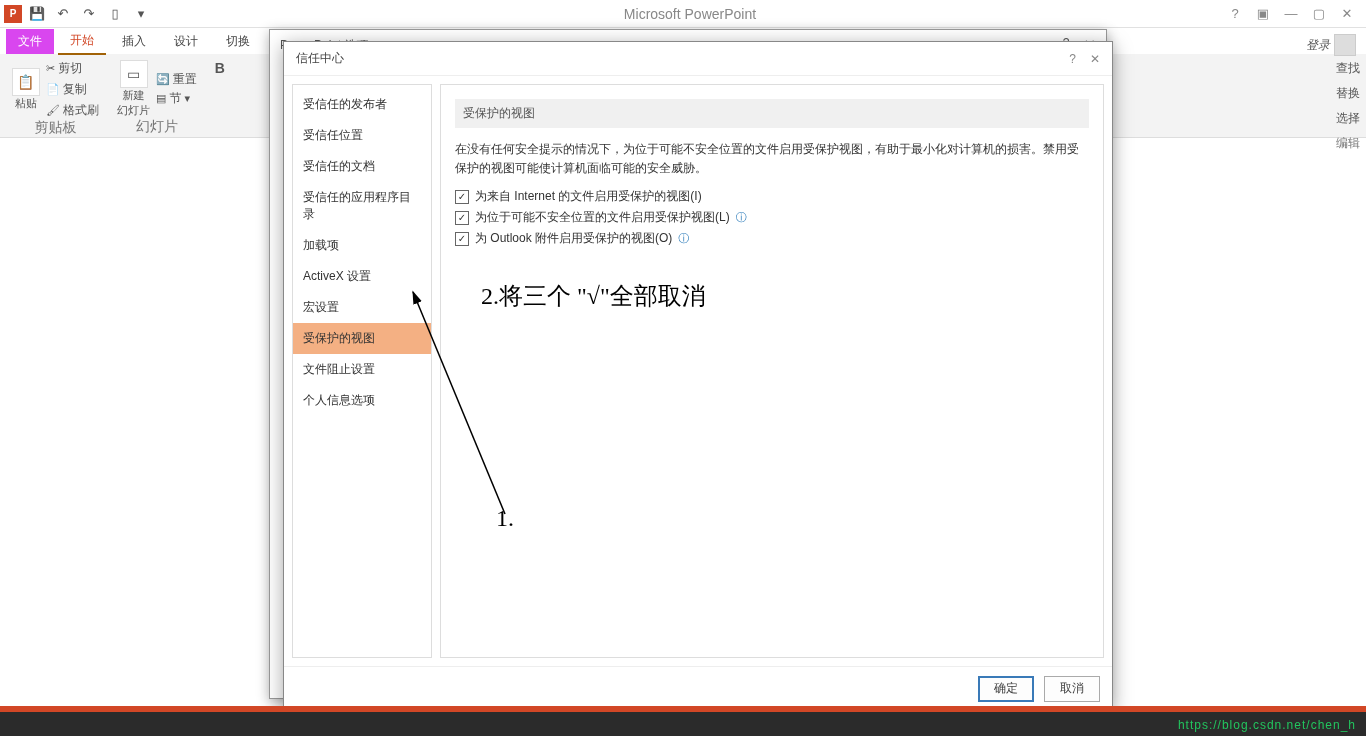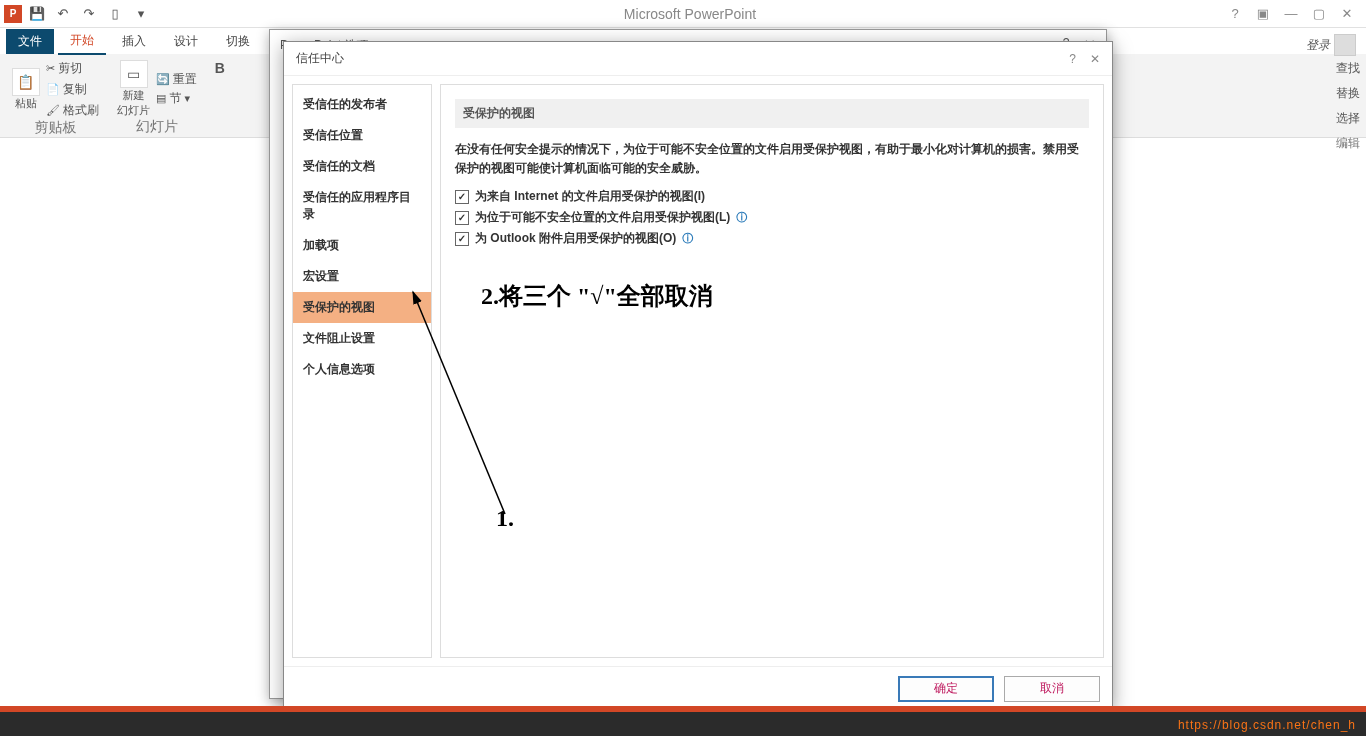--- a/index.html
+++ b/index.html
@@ -6,55 +6,55 @@
 body{background:#fff;overflow:hidden;width:1366px;height:736px;position:relative;}
 .titlebar{height:28px;background:#fff;display:flex;align-items:center;border-bottom:1px solid #e1e1e1;}
 .qat{display:flex;align-items:center;gap:4px;padding:0 4px;}
 .app-icon{width:18px;height:18px;background:#d24726;display:flex;align-items:center;justify-content:center;color:#fff;font-weight:bold;font-size:10px;}
 .qa-btn{width:22px;height:22px;color:#555;display:flex;align-items:center;justify-content:center;font-size:13px;}
 .title-center{flex:1;text-align:center;color:#888;font-size:14px;}
 .win-ctrl{display:flex;gap:6px;padding-right:8px;color:#888;}
 .win-ctrl span{width:22px;text-align:center;font-size:13px;}
 .ribbon-tabs{height:26px;display:flex;align-items:center;background:#fff;padding-left:6px;gap:4px;}
 .ribbon-tab{padding:4px 12px;color:#444;}
-.ribbon-tab.file{background:#0c4a6e;color:#fff;}
-.ribbon-tab.active{color:#d24726;border-bottom:2px solid #0c4a6e;}
+.ribbon-tab.file{background:#d946ef;color:#fff;}
+.ribbon-tab.active{color:#d24726;border-bottom:2px solid #a16207;}
 .login{position:absolute;right:10px;top:34px;color:#555;display:flex;align-items:center;gap:4px;font-style:italic;}
 .avatar{width:22px;height:22px;background:#ddd;border:1px solid #ccc;}
 .ribbon-body{height:84px;background:#f3f3f3;border-bottom:1px solid #ddd;display:flex;padding:4px 8px;gap:10px;}
 .grp{display:flex;flex-direction:column;align-items:center;justify-content:space-between;padding:2px 4px;color:#555;}
 .grp-row{display:flex;gap:6px;align-items:center;}
 .grp-lbl{font-size:14px;color:#777;margin-top:auto;}
 .icon-box{width:28px;height:28px;border:1px solid #ddd;display:flex;align-items:center;justify-content:center;background:#fff;font-size:14px;}
 .small-lbl{font-size:11px;color:#555;}
 .cut-right{position:absolute;right:0;top:60px;display:flex;flex-direction:column;gap:8px;color:#555;font-size:11px;padding-right:6px;}
 .options-back{position:absolute;left:269px;top:29px;right:259px;height:670px;background:#fff;border:1px solid #999;box-shadow:0 3px 12px rgba(0,0,0,.3);}
 .opt-title{height:30px;display:flex;align-items:center;padding:0 10px;color:#555;justify-content:space-between;}
 .opt-close{font-size:15px;color:#888;}
 .trust-dialog{position:absolute;left:283px;top:41px;width:830px;height:670px;background:#fff;border:1px solid #888;box-shadow:0 4px 18px rgba(0,0,0,.35);}
 .dlg-title{height:34px;display:flex;align-items:center;justify-content:space-between;padding:0 12px;color:#444;border-bottom:1px solid #eee;}
 .dlg-title-r{display:flex;gap:14px;color:#888;font-size:14px;}
-.dlg-body{display:flex;height:590px;padding:8px;font-weight:bold;}
+.dlg-body{display:flex;height:590px;padding:8px;}
 .side-list{width:140px;border:1px solid #ddd;padding:4px 0;overflow:auto;}
 .side-list div{padding:7px 10px;color:#333;cursor:default;}
 .side-list div.selected{background:#f4b083;}
 .content-pane{flex:1;border:1px solid #ddd;margin-left:8px;padding:14px;position:relative;}
 .section-head{background:#f0f0f0;padding:6px 8px;color:#555;margin-bottom:12px;}
 .desc{color:#333;line-height:1.6;margin-bottom:10px;}
 .chk-row{display:flex;align-items:center;gap:6px;margin:4px 0;color:#333;}
 .chk{width:14px;height:14px;border:1px solid #666;display:flex;align-items:center;justify-content:center;font-size:10px;color:#333;}
 .info{color:#2a7ab9;font-size:11px;}
 .annotation{position:absolute;font-family:"SimSun",serif;font-size:24px;color:#000;}
 .dlg-foot{position:absolute;bottom:0;left:0;right:0;height:44px;display:flex;align-items:center;justify-content:flex-end;gap:10px;padding:0 12px;border-top:1px solid #eee;background:#fff;}
-.btn{width:96px;height:26px;border:1px solid #aaa;background:#fdfdfd;display:flex;align-items:center;justify-content:center;color:#be185d;}
+.btn{width:56px;height:26px;border:1px solid #aaa;background:#fdfdfd;display:flex;align-items:center;justify-content:center;color:#404040;}
 .btn.primary{border:2px solid #3a7ab8;}
 .arrow-svg{position:absolute;left:405px;top:284px;pointer-events:none;}
 .footer-strip{position:absolute;left:0;right:0;bottom:0;height:24px;background:#2b2b2b;}
 .red-strip{position:absolute;left:0;bottom:24px;right:0;height:6px;background:#d24726;}
-.watermark{position:absolute;right:10px;bottom:4px;color:#f97316;font-size:12px;letter-spacing:1px;}
+.watermark{position:absolute;right:10px;bottom:4px;color:#22c55e;font-size:12px;letter-spacing:1px;}
 </style>
 </head>
 <body>
 
 <div class="titlebar">
   <div class="qat">
     <div class="app-icon">P</div>
     <div class="qa-btn">💾</div>
     <div class="qa-btn">↶</div>
     <div class="qa-btn">↷</div>
@@ -143,20 +143,21 @@
       <span>✕</span>
     </div>
   </div>
   <div class="dlg-body">
     <div class="side-list">
       <div>受信任的发布者</div>
       <div>受信任位置</div>
       <div>受信任的文档</div>
       <div>受信任的应用程序目录</div>
       <div>加载项</div>
+      <div>ActiveX 设置</div>
       <div>宏设置</div>
       <div class="selected">受保护的视图</div>
       <div>文件阻止设置</div>
       <div>个人信息选项</div>
     </div>
     <div class="content-pane">
       <div class="section-head">受保护的视图</div>
       <div class="desc">在没有任何安全提示的情况下，为位于可能不安全位置的文件启用受保护视图，有助于最小化对计算机的损害。禁用受保护的视图可能使计算机面临可能的安全威胁。</div>
       <div class="chk-row">
         <div class="chk">✓</div>

